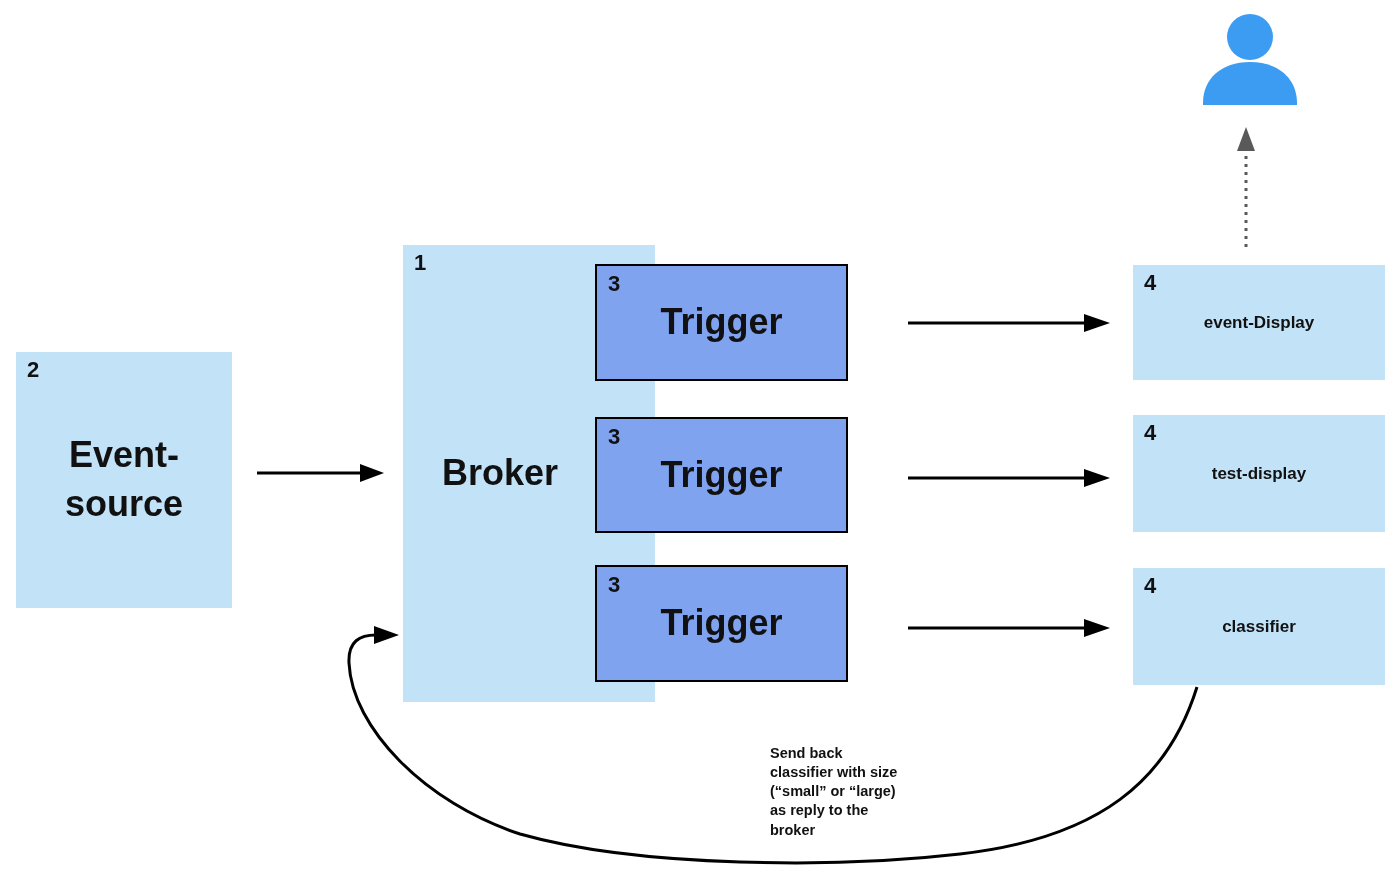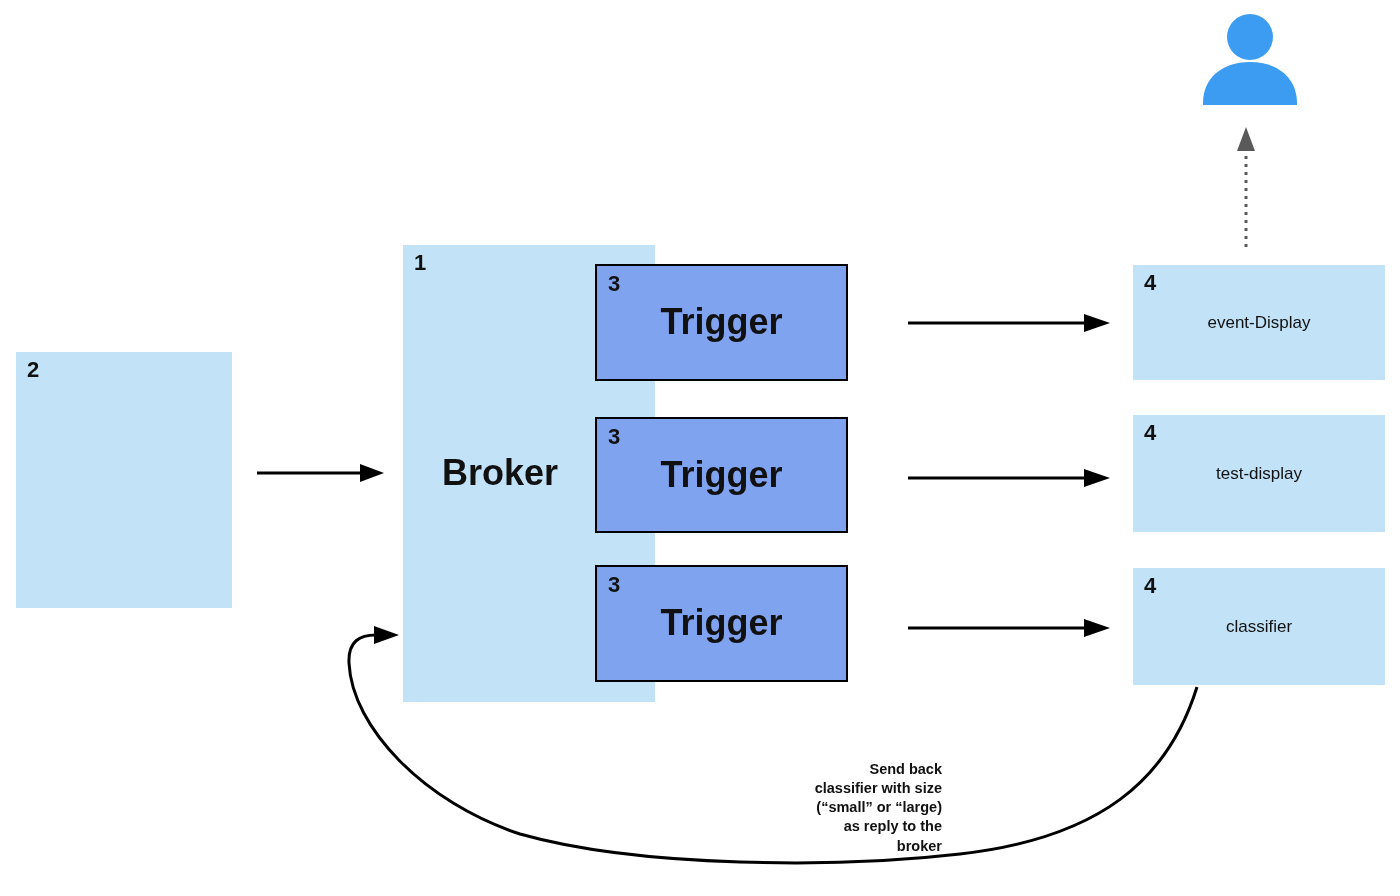--- a/index.html
+++ b/index.html
@@ -10,24 +10,24 @@
   .box{position:absolute;box-sizing:border-box;display:flex;align-items:center;justify-content:center;}
   .light{background:#c2e2f8;}
   .trigger{background:#80a3f0;border:2px solid #000;}
   .num{
     position:absolute;top:7px;left:11px;
     font-size:22px;font-weight:bold;line-height:1;color:#111;
   }
   .big-label{font-size:36px;font-weight:bold;text-align:center;line-height:1.35;}
   .src-label{max-width:160px;}
   .broker-label{padding-right:58px;}
-  .sink-label{font-size:17px;font-weight:normal;text-align:right;}
+  .sink-label{font-size:17px;font-weight:bold;text-align:right;}
   .annotation{
-    position:absolute;left:770px;top:760px;width:172px;
-    font-size:14.5px;font-weight:bold;text-align:right;line-height:1.32;
+    position:absolute;left:770px;top:744px;width:172px;
+    font-size:14.5px;font-weight:bold;text-align:left;line-height:1.32;
     white-space:pre-line;
   }
   svg.arrow-layer{position:absolute;left:0;top:0;pointer-events:none;}
   .person-svg{position:absolute;left:1203px;top:13px;}
 </style>
 </head>
 <body>
 
 <div class="canvas">
 
@@ -68,20 +68,21 @@
     </g>
   </svg>
 
   <div class="box light" style="left:403px;top:245px;width:252px;height:457px;">
     <span class="num">1</span>
     <div class="big-label broker-label">Broker</div>
   </div>
 
   <div class="box light" style="left:16px;top:352px;width:216px;height:256px;">
     <span class="num">2</span>
+    <div class="big-label src-label">Event-source</div>
   </div>
 
   <div class="box trigger" style="left:595px;top:264px;width:253px;height:117px;">
     <span class="num">3</span>
     <div class="big-label">Trigger</div>
   </div>
   <div class="box trigger" style="left:595px;top:417px;width:253px;height:116px;">
     <span class="num">3</span>
     <div class="big-label">Trigger</div>
   </div>

